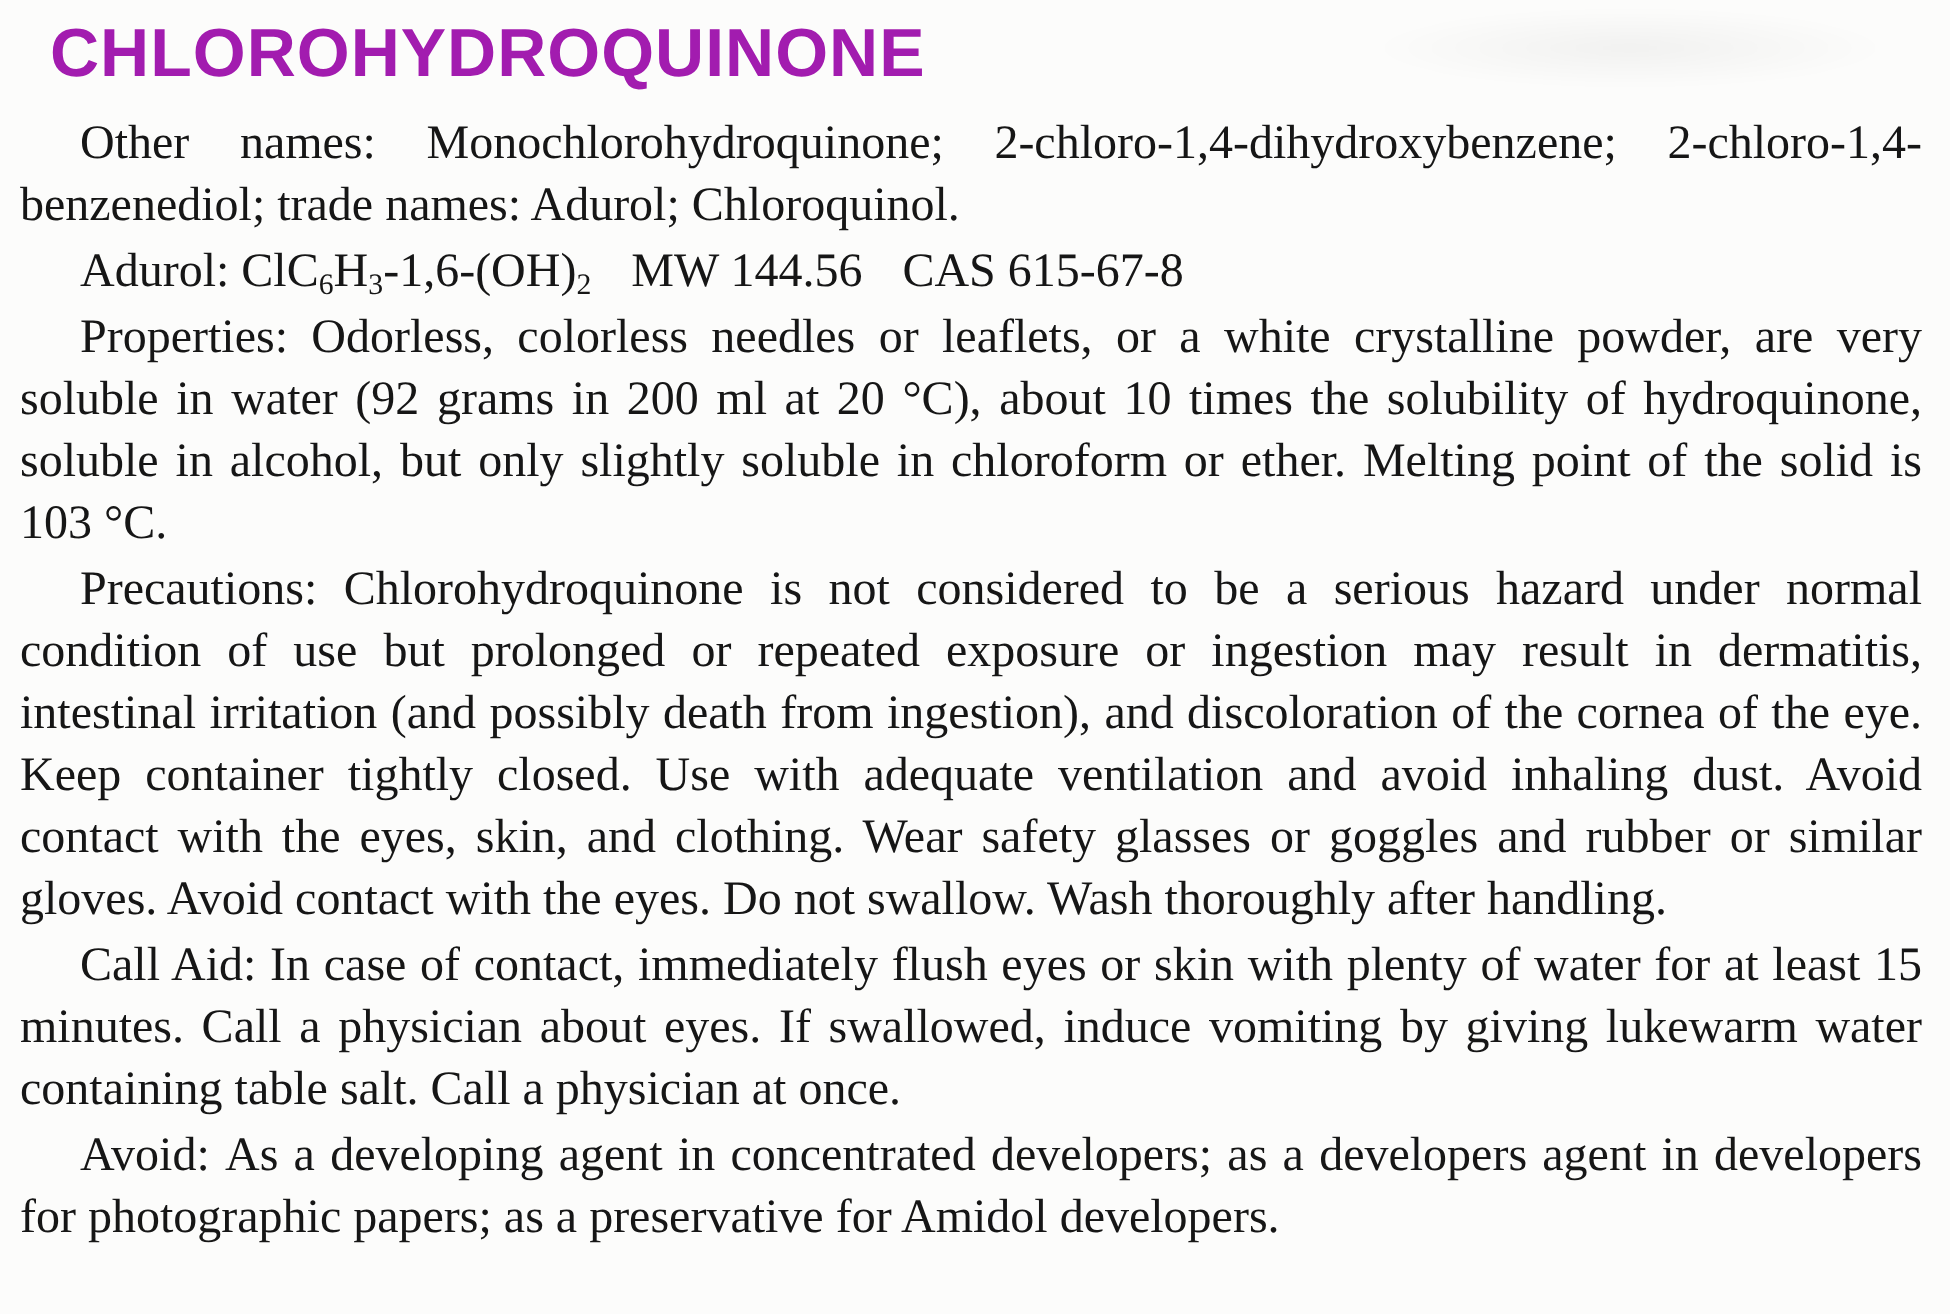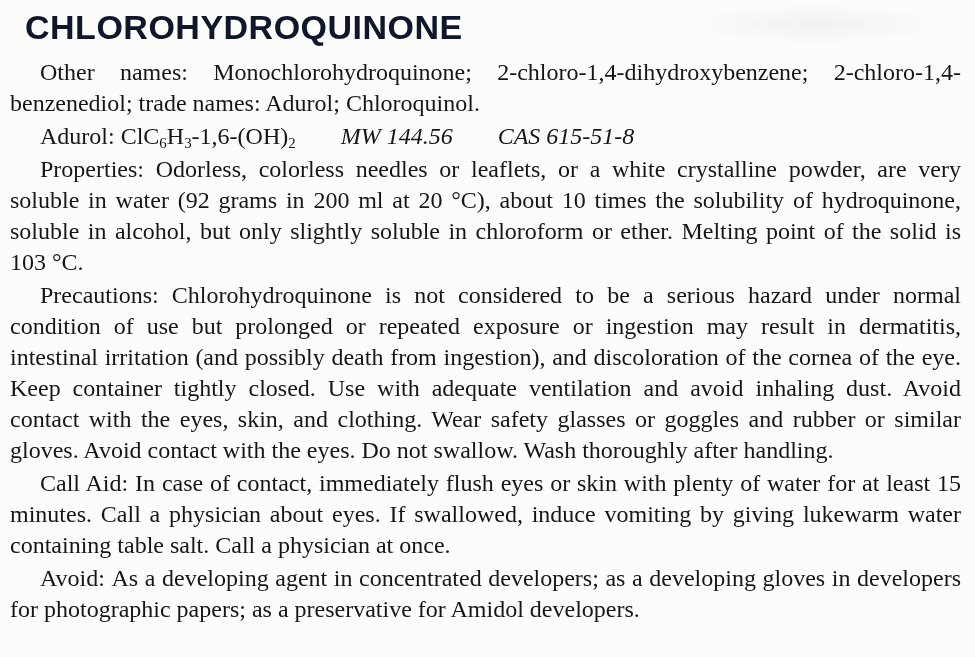--- a/index.html
+++ b/index.html
@@ -60,38 +60,37 @@
     text-align: left;
   }
   .formula sub {
     font-size: 0.62em;
     line-height: 0;
     position: relative;
     vertical-align: baseline;
     top: 0.28em;
   }
   .mw-value, .cas-value {
-    margin-left: 45px;
-    font-style: italic;
+    margin-left: 20px;
   }
 </style>
 </head>
 <body style="background: rgb(252, 252, 251);">
 
 <div class="page" style="color: rgb(22, 22, 22);">
 
   <div class="scan-artifact"></div>
 
-  <h1 class="doc-title" style="color: #0f172a;">CHLOROHYDROQUINONE</h1>
+  <h1 class="doc-title" style="color: #a21caf;">CHLOROHYDROQUINONE</h1>
 
   <p class="para"><span class="run-in-label">Other names:</span><span>Monochlorohydroquinone; 2-chloro-1,4-dihydroxybenzene; 2-chloro-1,4-benzenediol; trade names: Adurol; Chloroquinol.</span></p>
 
-  <p class="para formula-line"><span class="run-in-label">Adurol:</span><span class="formula"><span>ClC</span><sub>6</sub><span>H</span><sub>3</sub><span>-1,6-(OH)</span><sub>2</sub></span><span class="mw-value">MW 144.56</span><span class="cas-value">CAS 615-51-8</span></p>
+  <p class="para formula-line"><span class="run-in-label">Adurol:</span><span class="formula"><span>ClC</span><sub>6</sub><span>H</span><sub>3</sub><span>-1,6-(OH)</span><sub>2</sub></span><span class="mw-value">MW 144.56</span><span class="cas-value">CAS 615-67-8</span></p>
 
   <p class="para"><span class="run-in-label">Properties:</span><span>Odorless, colorless needles or leaflets, or a white crystalline powder, are very soluble in water (92 grams in 200 ml at 20 °C), about 10 times the solubility of hydroquinone, soluble in alcohol, but only slightly soluble in chloroform or ether. Melting point of the solid is 103 °C.</span></p>
 
   <p class="para"><span class="run-in-label">Precautions:</span><span>Chlorohydroquinone is not considered to be a serious hazard under normal condition of use but prolonged or repeated exposure or ingestion may result in dermatitis, intestinal irritation (and possibly death from ingestion), and discoloration of the cornea of the eye. Keep container tightly closed. Use with adequate ventilation and avoid inhaling dust. Avoid contact with the eyes, skin, and clothing. Wear safety glasses or goggles and rubber or similar gloves. Avoid contact with the eyes. Do not swallow. Wash thoroughly after handling.</span></p>
 
   <p class="para"><span class="run-in-label">Call Aid:</span><span>In case of contact, immediately flush eyes or skin with plenty of water for at least 15 minutes. Call a physician about eyes. If swallowed, induce vomiting by giving lukewarm water containing table salt. Call a physician at once.</span></p>
 
-  <p class="para"><span class="run-in-label">Avoid:</span><span>As a developing agent in concentrated developers; as a developing gloves in developers for photographic papers; as a preservative for Amidol developers.</span></p>
+  <p class="para"><span class="run-in-label">Avoid:</span><span>As a developing agent in concentrated developers; as a developers agent in developers for photographic papers; as a preservative for Amidol developers.</span></p>
 
 </div>
 
 </body></html>

